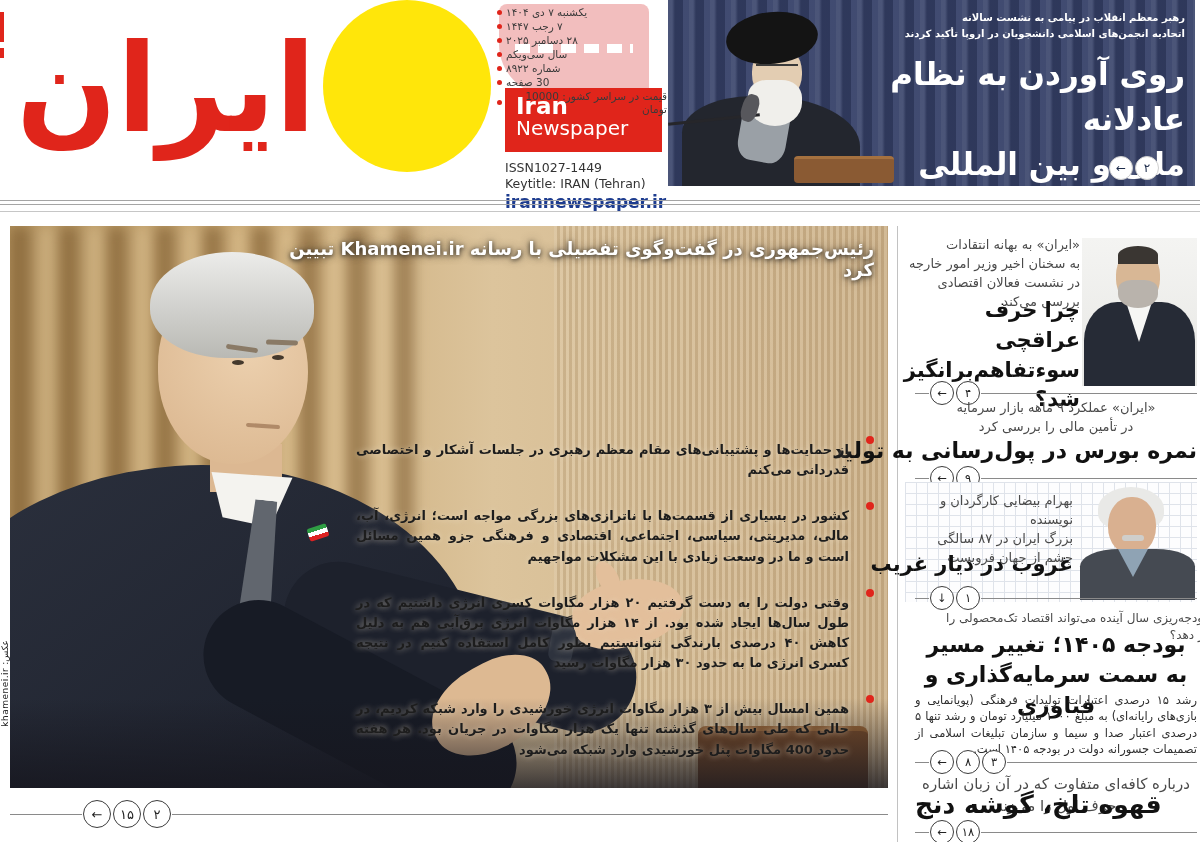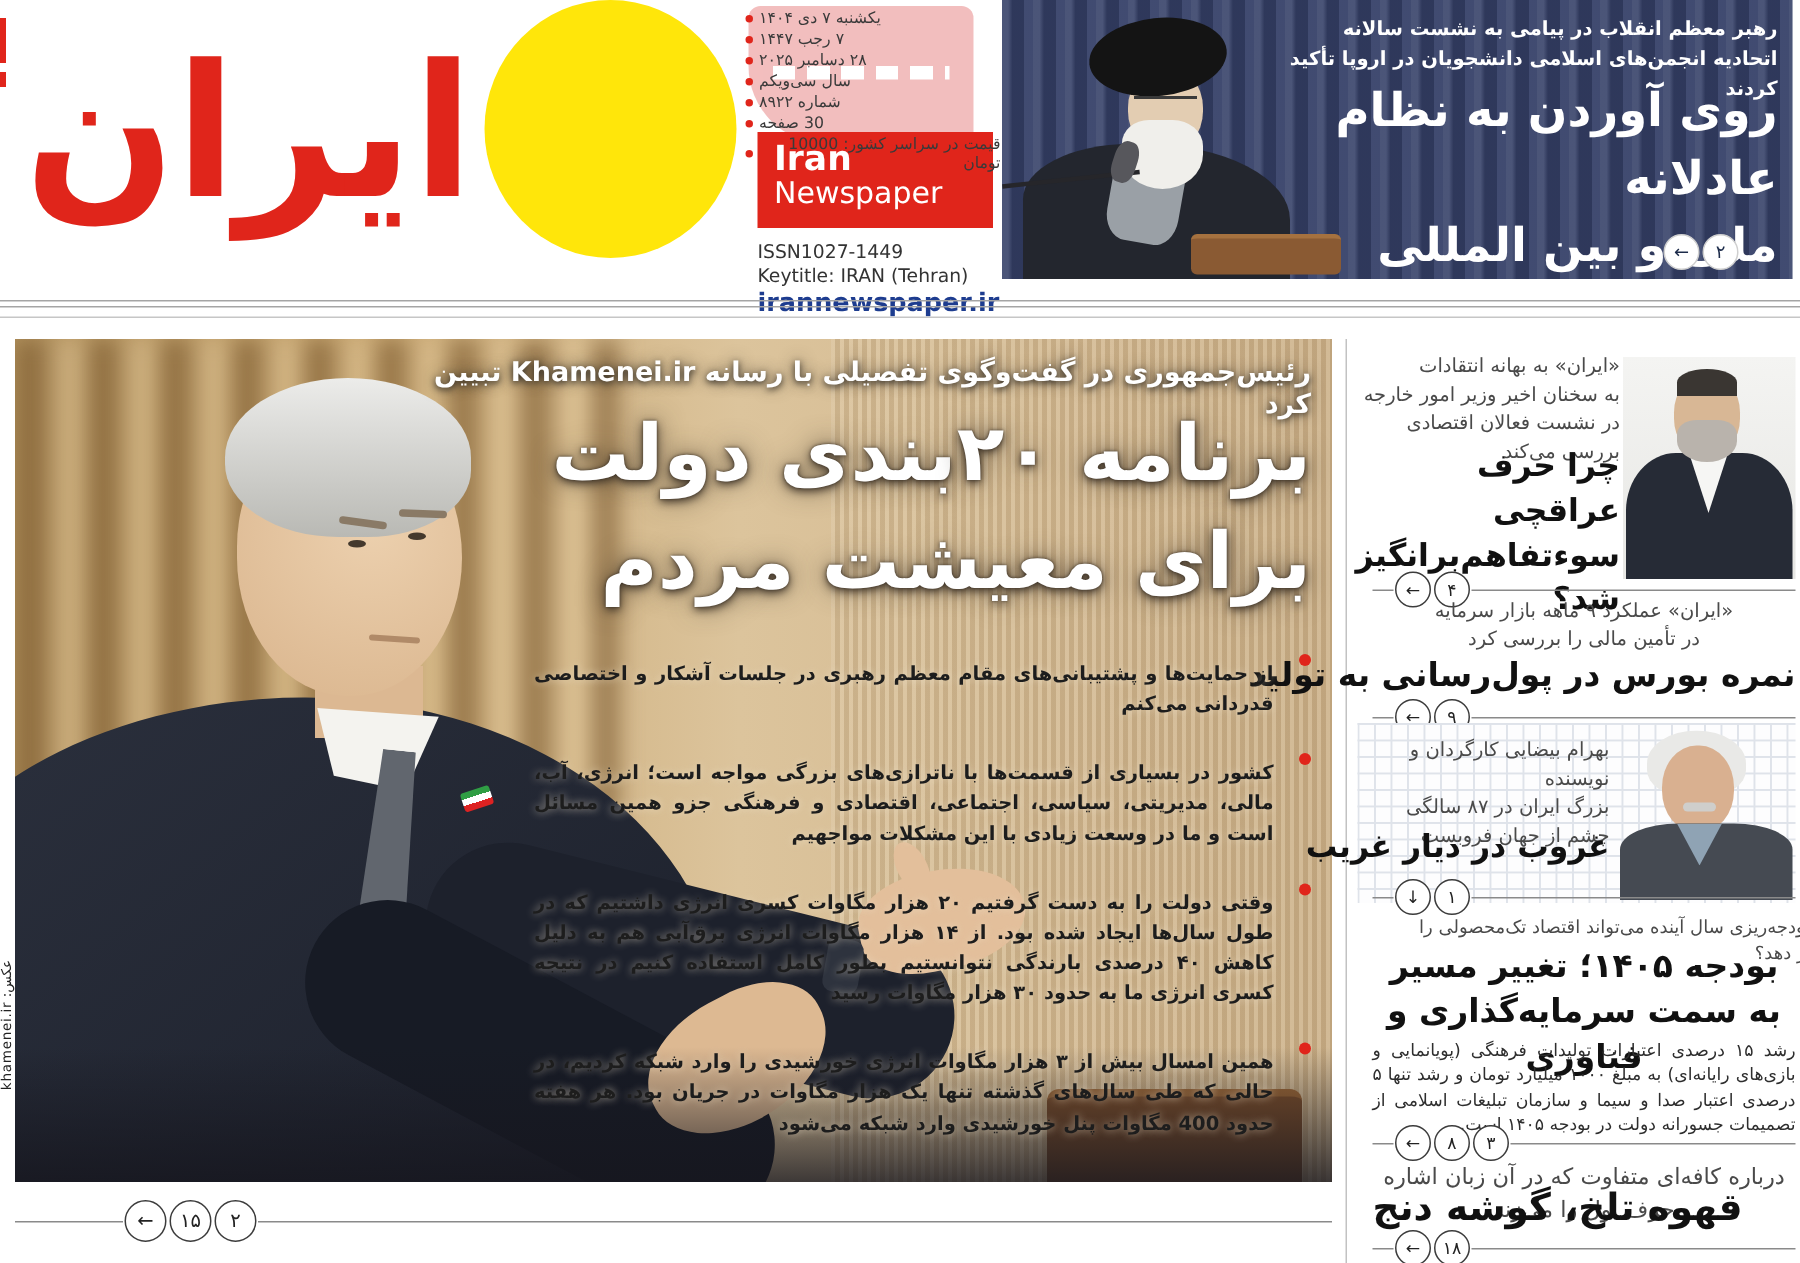--- a/index.html
+++ b/index.html
@@ -24,21 +24,21 @@
   .brand-box{left:505px;top:88px;width:157px;height:64px;background:#e0251b;color:#fff;
              padding:7px 11px;box-sizing:border-box;line-height:1.02;}
   .brand-l1{font-size:23px;font-weight:bold;}
   .brand-l2{font-size:20px;}
   .issn{left:505px;top:160px;font-size:12.5px;color:#333;line-height:1.25;}
   .site{left:505px;top:192px;font-size:17px;font-weight:bold;color:#1d3c8f;}
   
   .ts{left:668px;top:0;width:527px;height:186px;background:#39446b;overflow:hidden;}
   .ts-curtain{position:absolute;inset:0;
      background:repeating-linear-gradient(90deg,rgba(255,255,255,.09) 0 4px,rgba(10,14,34,.22) 7px 15px,rgba(255,255,255,.04) 15px 21px);}
-  .ts-kicker{right:10px;top:10px;width:360px;color:#fff;font-size:13px;font-weight:bold;
+  .ts-kicker{right:10px;top:10px;width:360px;color:#fff;font-size:10px;font-weight:bold;
              text-align:right;line-height:1.55;z-index:3;}
   .ts-headline{right:10px;top:52px;width:370px;color:#fff;font-size:31px;font-weight:bold;
                text-align:right;line-height:1.45;z-index:3;}
   .ts-mk{right:36px;bottom:6px;display:flex;z-index:4;}
   .ts-mk .c{width:22px;height:22px;border-radius:50%;background:#fff;border:1px solid #cfcfcf;
             display:flex;align-items:center;justify-content:center;font-size:12px;color:#1c2b4a;margin-left:2px;}
   
   .kh-turban{left:58px;top:12px;width:92px;height:52px;background:#141414;border-radius:50%;transform:rotate(-6deg);}
   .kh-face{left:84px;top:44px;width:50px;height:58px;background:#e3cdb2;border-radius:48%;}
   .kh-glass{left:88px;top:64px;width:42px;height:8px;border-top:2px solid #3a3a3a;}
@@ -240,24 +240,20 @@
       <div class="abs p-arm2"></div>
       <div class="abs p-hand1"></div>
       <div class="abs p-thumb"></div>
       <div class="abs p-watch"></div>
       <div class="abs p-hand2"></div>
       <div class="abs p-table"></div>
     </div>
     <div class="ld-floor"></div>
 
     <div class="abs ld-kicker rtl">رئیس‌جمهوری در گفت‌وگوی تفصیلی با رسانه Khamenei.ir تبیین کرد</div>
-    <div class="abs ld-headline rtl">
-      <div>برنامه ۲۰بندی دولت</div>
-      <div>برای معیشت مردم</div>
-    </div>
     <div class="abs ld-bullets">
       <div class="ld-bullet">
           <i class="bdot"></i>
           <p>از حمایت‌ها و پشتیبانی‌های مقام معظم رهبری در جلسات آشکار و اختصاصی قدردانی می‌کنم</p>
         </div>
       <div class="ld-bullet">
           <i class="bdot"></i>
           <p>کشور در بسیاری از قسمت‌ها با ناترازی‌های بزرگی مواجه است؛ انرژی، آب، مالی، مدیریتی، سیاسی، اجتماعی، اقتصادی و فرهنگی جزو همین مسائل است و ما در وسعت زیادی با این مشکلات مواجهیم</p>
         </div>
       <div class="ld-bullet">

